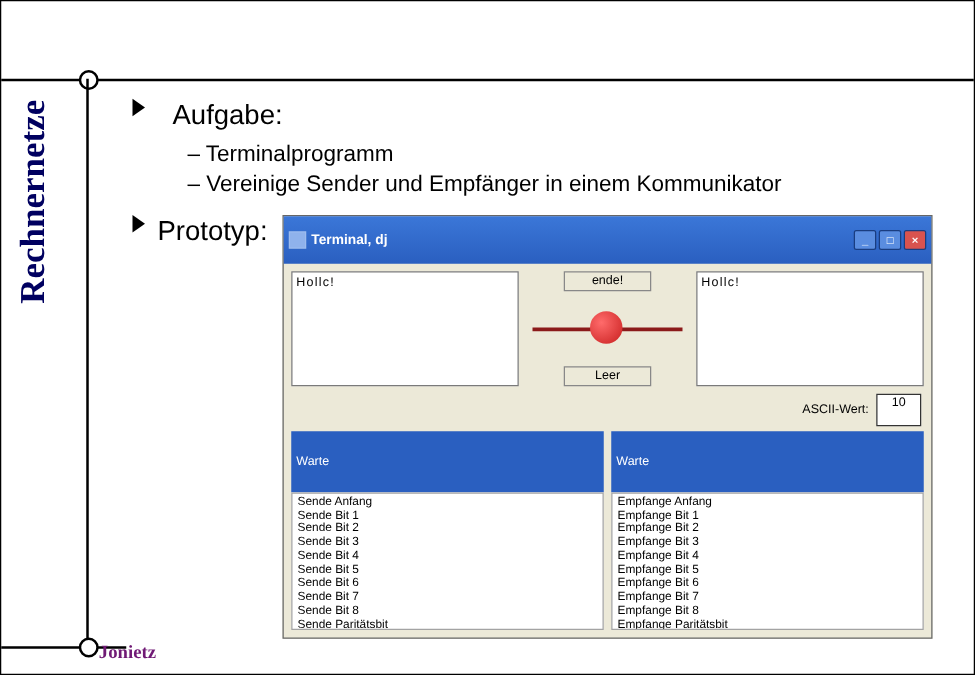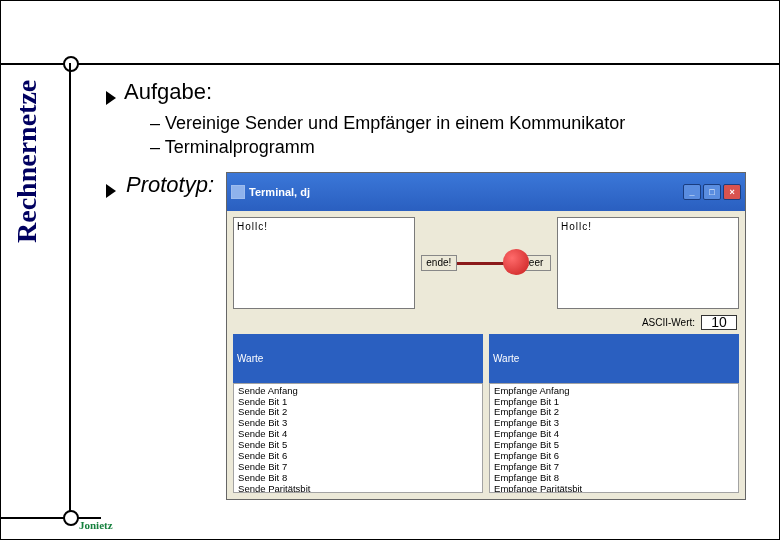--- a/index.html
+++ b/index.html
@@ -9,72 +9,72 @@
   .title-wrap { position: absolute; top: 8px; left: 78px; right: 18px; height: 52px; border: 2px solid #000060; display: flex; align-items: center; justify-content: center; background: #fff; }
   .title { font-family: "Times New Roman", serif; font-weight: bold; font-size: 36px; color: #000060; }
 
   .hbar-top { position: absolute; top: 62px; left: 0; right: 0; height: 2px; background: #000; }
   .hbar-top-knob { position: absolute; top: 55px; left: 62px; width: 16px; height: 16px; border: 2px solid #000; border-radius: 50%; background: #fff; }
 
   .vbar { position: absolute; top: 62px; left: 68px; width: 2px; height: 448px; background: #000; }
   .sidelabel { position: absolute; top: 70px; left: 10px; width: 50px; height: 180px; writing-mode: vertical-rl; transform: rotate(180deg); font-family: "Times New Roman", serif; font-weight: bold; font-size: 28px; color: #000060; text-align: center; }
 
   .content { position: absolute; top: 78px; left: 105px; right: 25px; }
-  .bullet1 { font-size: 22px; color: #000; margin-bottom: 6px; display: flex; align-items: flex-end; gap: 8px; }
+  .bullet1 { font-size: 22px; color: #000; margin-bottom: 6px; display: flex; align-items: flex-start; gap: 22px; }
   .tri { width: 0; height: 0; border-left: 10px solid #000; border-top: 7px solid transparent; border-bottom: 7px solid transparent; }
   .sub { margin-left: 44px; font-size: 18px; color: #000; line-height: 1.35; }
   .dash::before { content: "–  "; }
 
   .proto-row { margin-top: 12px; display: flex; align-items: flex-start; gap: 12px; }
-  .proto-label { font-size: 22px; display: flex; align-items: flex-end; gap: 10px; white-space: nowrap; font-style: italic; }
+  .proto-label { font-size: 22px; display: flex; align-items: flex-start; gap: 10px; white-space: nowrap; }
 
   .app { width: 520px; background: #ece9d8; border: 1px solid #666; font-family: Tahoma, sans-serif; font-size: 10px; }
   .titlebar { height: 38px; background: linear-gradient(#3b77d8,#2a5fc0); display: flex; align-items: center; color: #fff; padding: 0 4px; font-weight: bold; font-size: 11px; }
   .titlebar .spacer { flex: 1; }
   .tb-icon { width: 14px; height: 14px; background: #8fb2ec; margin-right: 4px; border: 1px solid #fff2; }
   .wbtn { width: 18px; height: 16px; margin-left: 2px; display: flex; align-items: center; justify-content: center; border: 1px solid #1a3d80; border-radius: 2px; font-size: 9px; }
   .wbtn.min, .wbtn.max { background: #5a8de0; color: #fff; }
   .wbtn.close { background: #d9534f; color: #fff; }
 
   .upper { display: flex; gap: 6px; padding: 6px; }
   .pane { flex: 1; height: 92px; background: #fff; border: 1px solid #7a7a7a; padding: 3px; font-size: 10px; letter-spacing: 1px; }
-  .midcol { width: 130px; display: flex; align-items: center; justify-content: space-between; }
+  .midcol { width: 130px; display: flex; flex-direction: column; align-items: center; justify-content: space-between; }
   .ctrlbtn { width: 70px; height: 16px; border: 1px solid #888; background: #ece9d8; font-size: 10px; display: flex; align-items: center; justify-content: center; }
   .wire { width: 120px; height: 28px; position: relative; }
   .wire-line { position: absolute; top: 13px; left: 0; right: 0; height: 3px; background: #8b1a1a; }
   .wire-node { position: absolute; top: 0; left: 46px; width: 26px; height: 26px; background: radial-gradient(circle at 35% 35%, #ff6b6b, #c81e1e); border-radius: 50%; }
   .row-ascii { padding: 0 8px 4px; display: flex; align-items: center; justify-content: flex-end; gap: 6px; font-size: 10px; }
-  .ascii-box { width: 36px; height: 15px; border: 1px solid #333; background: #fff; text-align: center; font-size: 14px; line-height: 13px; }
+  .ascii-box { width: 36px; height: 26px; border: 1px solid #333; background: #fff; text-align: center; font-size: 10px; line-height: 13px; }
 
   .lists { display: flex; gap: 6px; padding: 0 6px 6px; }
   .listcol { flex: 1; }
   .listhdr { background: #2a5fc0; color: #fff; font-size: 10px; padding: 19px 4px; }
   .listbox { height: 110px; background: #fff; border: 1px solid #a3a3a3; padding: 2px 4px; font-size: 9.5px; line-height: 1.15; overflow: hidden; }
 
   .hbar-bot { position: absolute; bottom: 20px; left: 0; width: 100px; height: 2px; background: #000; }
   .hbar-bot-knob { position: absolute; bottom: 13px; left: 62px; width: 16px; height: 16px; border: 2px solid #000; border-radius: 50%; background: #fff; }
-  .footer { position: absolute; bottom: 8px; left: 78px; font-family: "Times New Roman", serif; font-weight: bold; font-size: 11px; color: #15803d; }
+  .footer { position: absolute; bottom: 8px; left: 78px; font-family: "Times New Roman", serif; font-weight: bold; font-size: 15px; color: #701a75; }
 </style>
 </head>
 <body>
 
 <div class="slide">
 
   <div class="hbar-top"></div>
   <div class="hbar-top-knob"></div>
   <div class="vbar"></div>
   <div class="sidelabel">Rechnernetze</div>
 
   <div class="content">
     <div class="bullet1">
       <span class="tri"></span>
       <span>Aufgabe:</span>
     </div>
+    <div class="sub dash">Terminalprogramm</div>
     <div class="sub dash">Vereinige Sender und Empfänger in einem Kommunikator</div>
-    <div class="sub dash">Terminalprogramm</div>
 
     <div class="proto-row">
       <div class="proto-label">
         <span class="tri"></span>
         <span>Prototyp:</span>
       </div>
 
       <div class="app">
         <div class="titlebar">
           <span class="tb-icon"></span>

